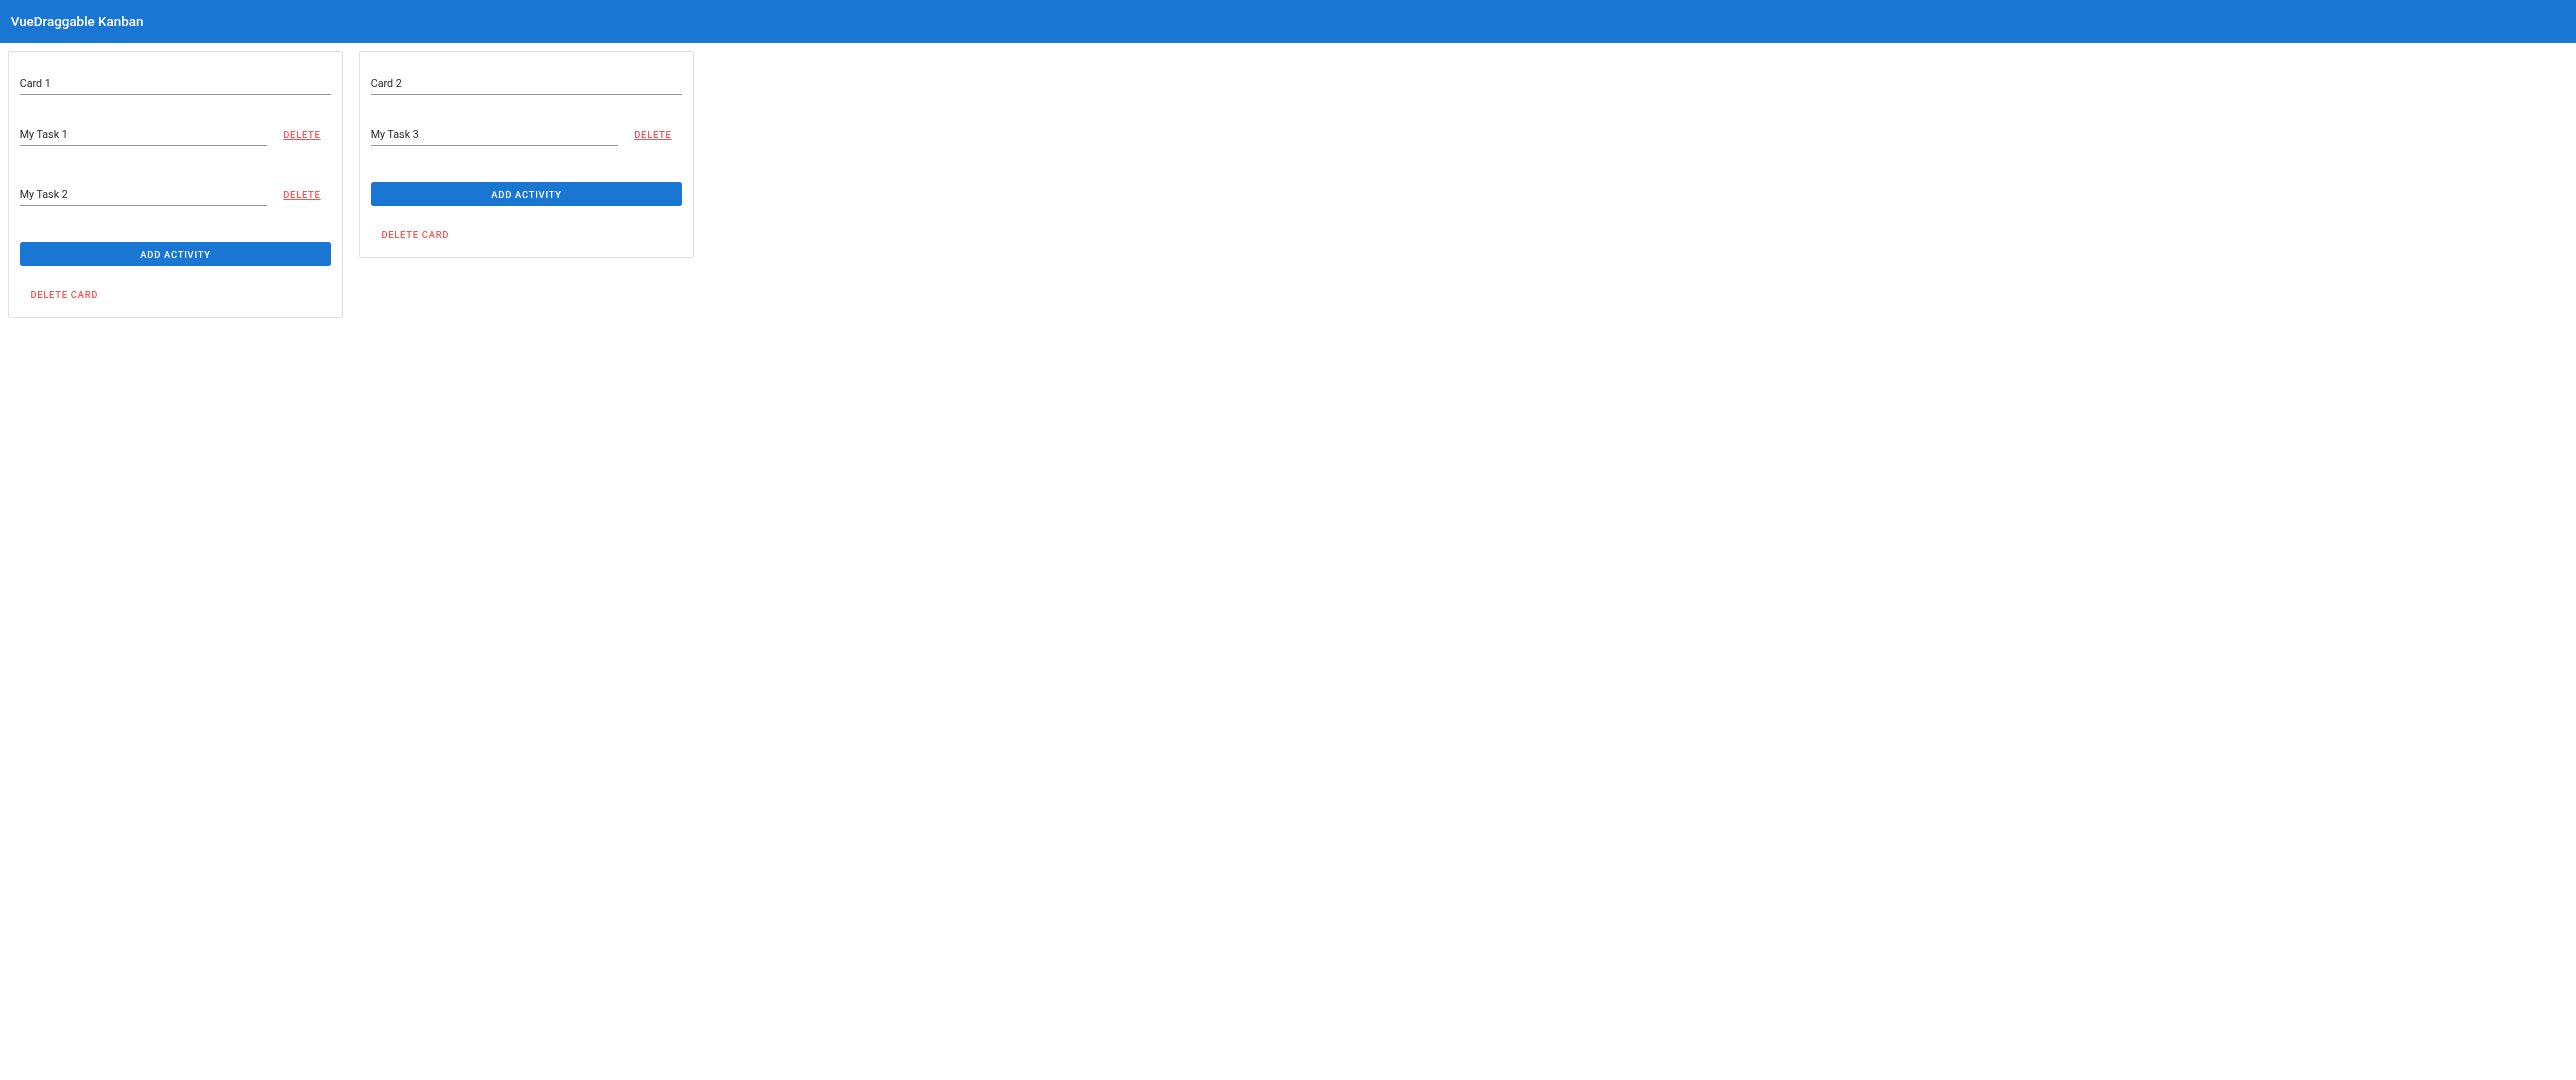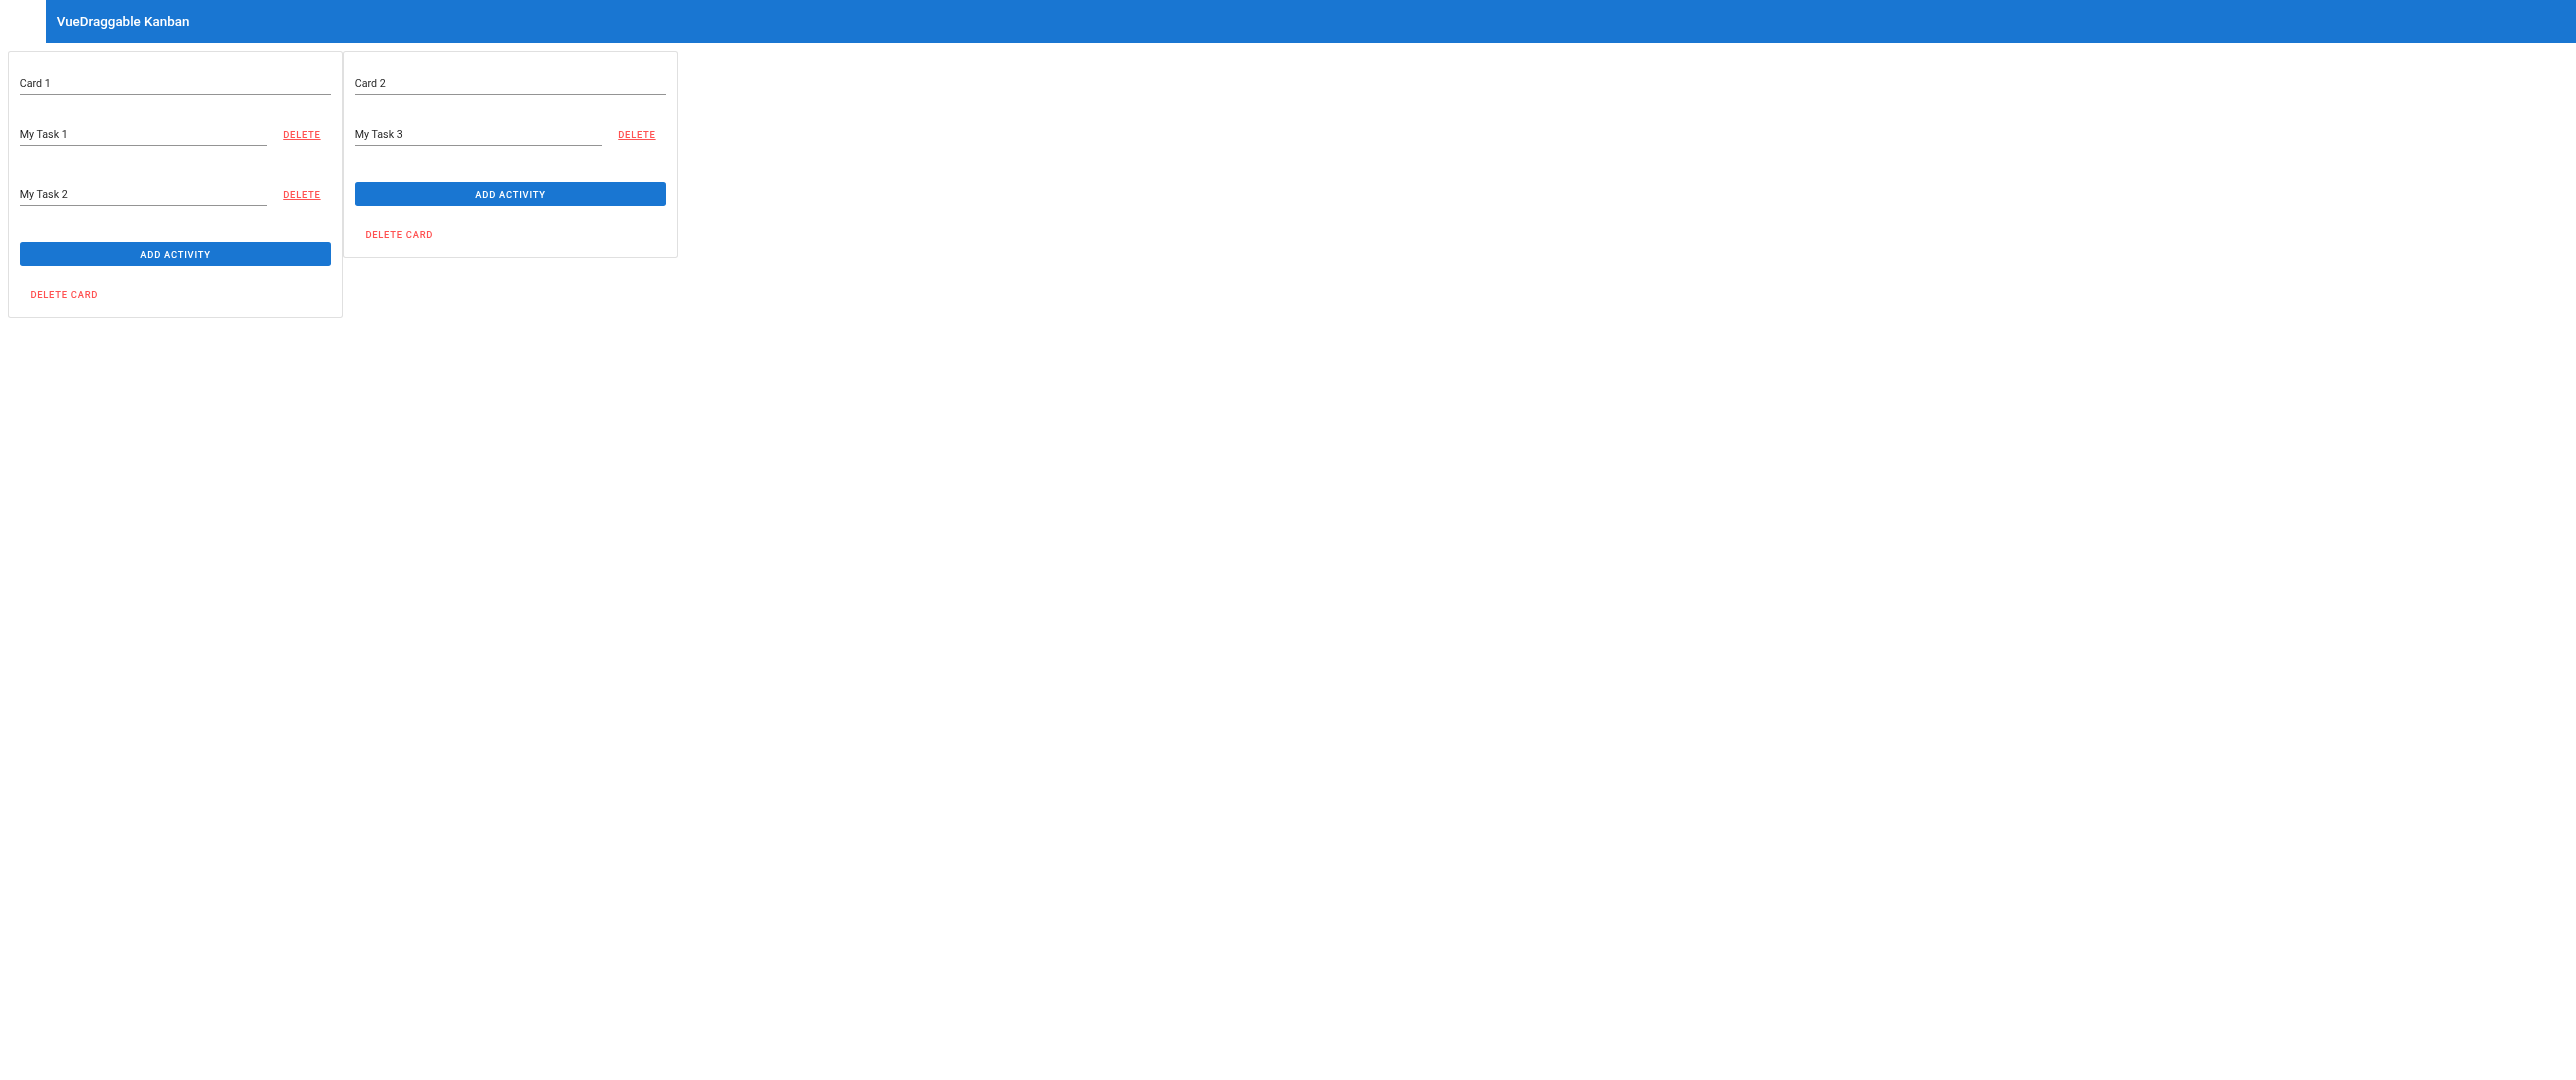--- a/index.html
+++ b/index.html
@@ -10,21 +10,20 @@
     color: rgba(0,0,0,0.87);
     font-size: 10.7px;
   }
   .appbar {
     background: #1976d2;
     color: #ffffff;
     height: 43px;
     display: flex;
     align-items: center;
     padding: 0 10.7px;
-    margin-left: 46px;
   }
   .appbar-title {
     font-size: 13.4px;
     font-weight: 500;
   }
   .content {
     padding: 8px;
   }
   .topbar {
     display: flex;
@@ -52,20 +51,21 @@
     color: #ffffff;
   }
   .btn-error-text {
     color: #ff5252;
   }
   .btn-block {
     width: 100%;
   }
   .cards-row {
     display: flex;
+    gap: 16px;
     align-items: flex-start;
   }
   .card {
     width: 335px;
     border: 0.7px solid rgba(0,0,0,0.12);
     border-radius: 2.7px;
     background: #ffffff;
     padding: 10.7px;
   }
   .card-title-wrap {

